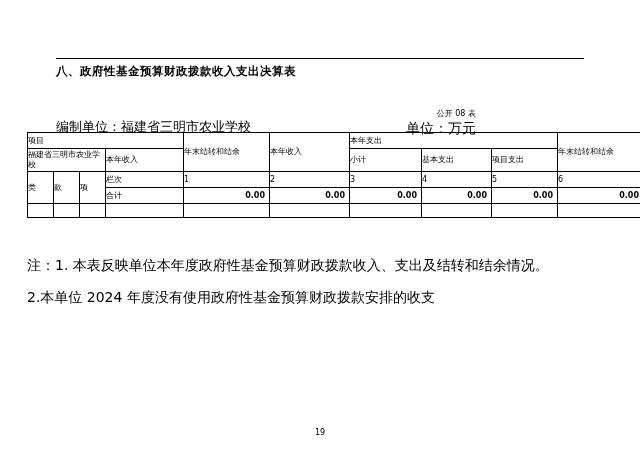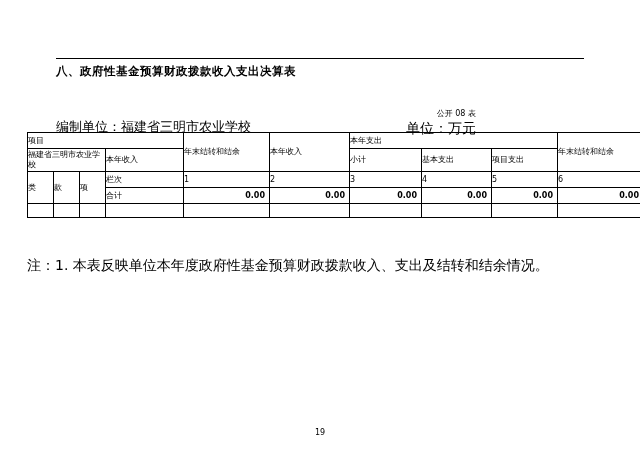--- a/index.html
+++ b/index.html
@@ -202,17 +202,18 @@
         <td class="blank"></td>
         <td class="blank"></td>
         <td class="blank"></td>
         <td class="blank"></td>
       </tr>
     </tbody>
   </table>
 
   <div class="notes">
     <p class="note-line">注：1. 本表反映单位本年度政府性基金预算财政拨款收入、支出及结转和结余情况。</p>
+    <p class="note-line">2.本单位 2024 年度没有使用政府性基金预算财政拨款安排的收支</p>
   </div>
 
   <div class="page-number">19</div>
 
 </div>
 
 </body></html>

